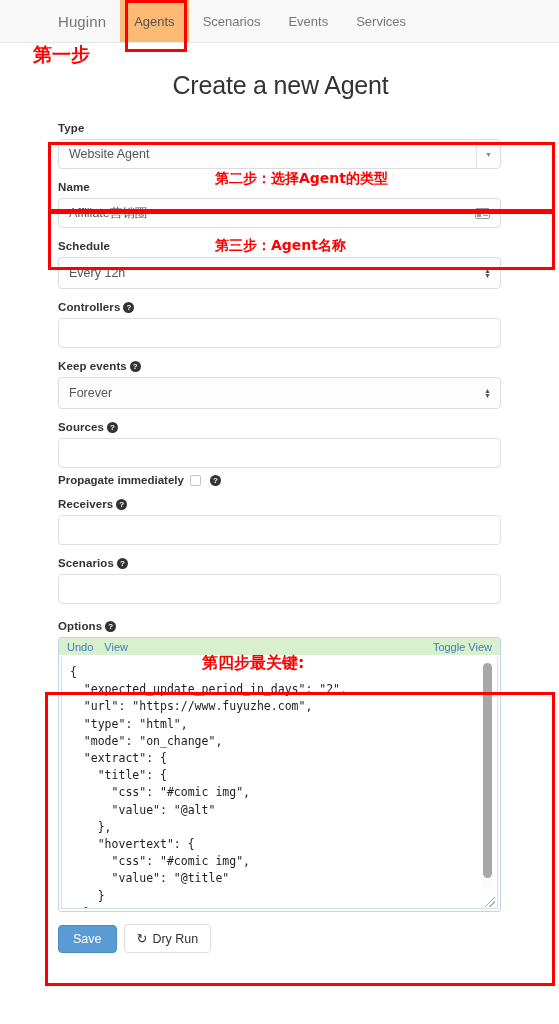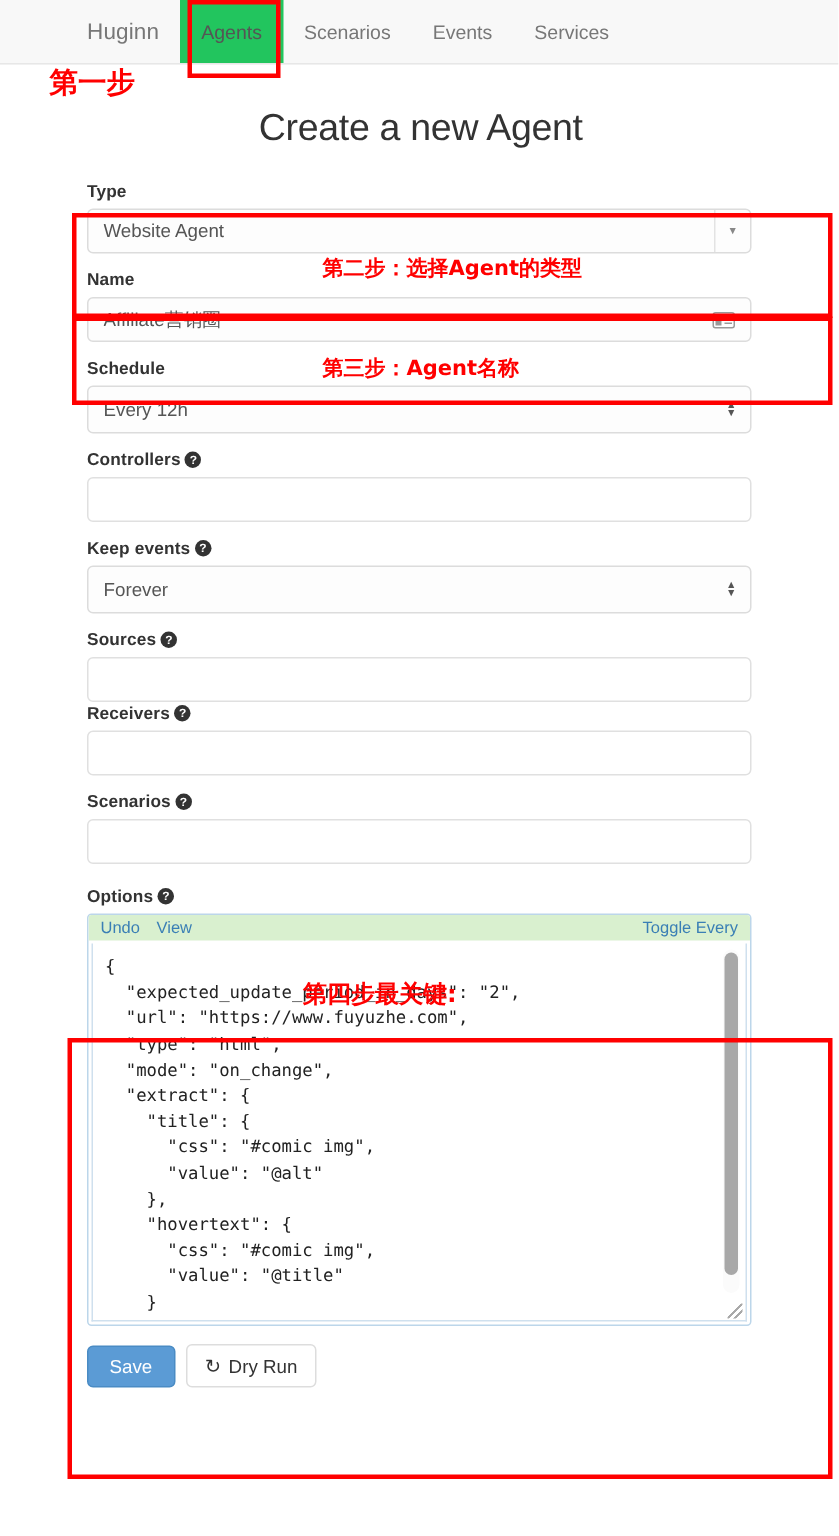--- a/index.html
+++ b/index.html
@@ -28,21 +28,21 @@
     padding:0 14px 0 0;
     letter-spacing:.1px;
   }
   .nav-item {
     display:flex; align-items:center;
     font-size:13px; color:#777;
     padding:0 14px;
     white-space:nowrap;
   }
   .nav-item.active {
-    background:#22c55e;
+    background:#fdba74;
     color:#555;
   }
 
   
   .redbox {
     position:absolute;
     border:3px solid #ff0000;
     pointer-events:none;
     z-index:5;
   }
@@ -300,41 +300,46 @@
           <span>▼</span>
         </span>
     </div>
   </div>
 
   <div class="form-group" style="margin-bottom:2px;">
     <label class="flabel"><span>Sources</span><span class="help-icon">?</span></label>
     <div class="empty-box"></div>
   </div>
 
+  <div class="inline-row">
+    <span class="lab">Propagate immediately</span>
+    <span class="cbox"></span>
+    <span class="help-icon">?</span>
+  </div>
 
   <div class="form-group">
     <label class="flabel"><span>Receivers</span><span class="help-icon">?</span></label>
     <div class="empty-box"></div>
   </div>
 
   <div class="form-group">
     <label class="flabel"><span>Scenarios</span><span class="help-icon">?</span></label>
     <div class="empty-box"></div>
   </div>
 
   <div class="form-group" style="margin-top:16px;">
     <label class="flabel"><span>Options</span><span class="help-icon">?</span></label>
 
     <div id="options-editor">
       <div id="editor-toolbar">
         <span class="left">
           <span>Undo</span>
           <span>View</span>
         </span>
-        <span>Toggle Every</span>
+        <span>Toggle View</span>
       </div>
       <div id="code-area">
         <pre id="code-text">{
   "expected_update_period_in_days": "2",
   "url": "https://www.fuyuzhe.com",
   "type": "html",
   "mode": "on_change",
   "extract": {
     "title": {
       "css": "#comic img",

